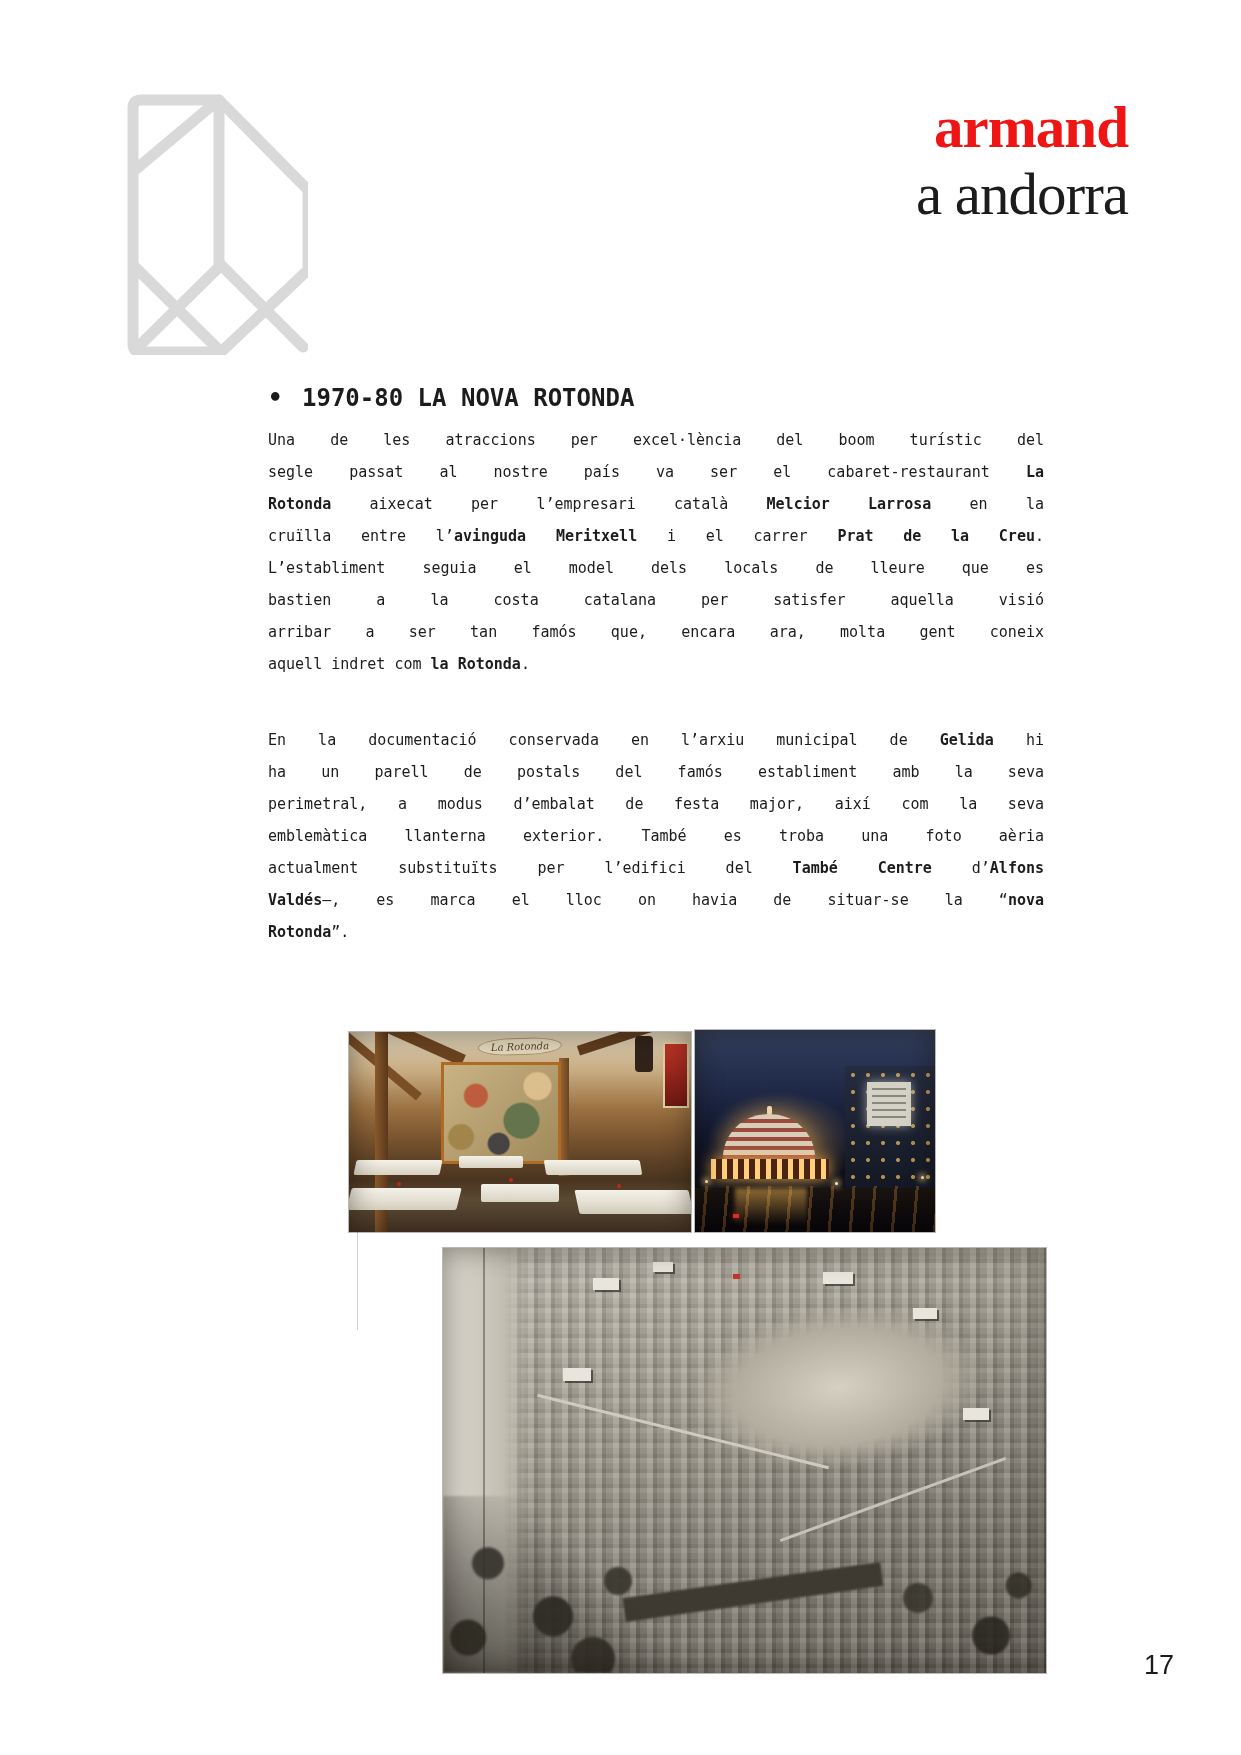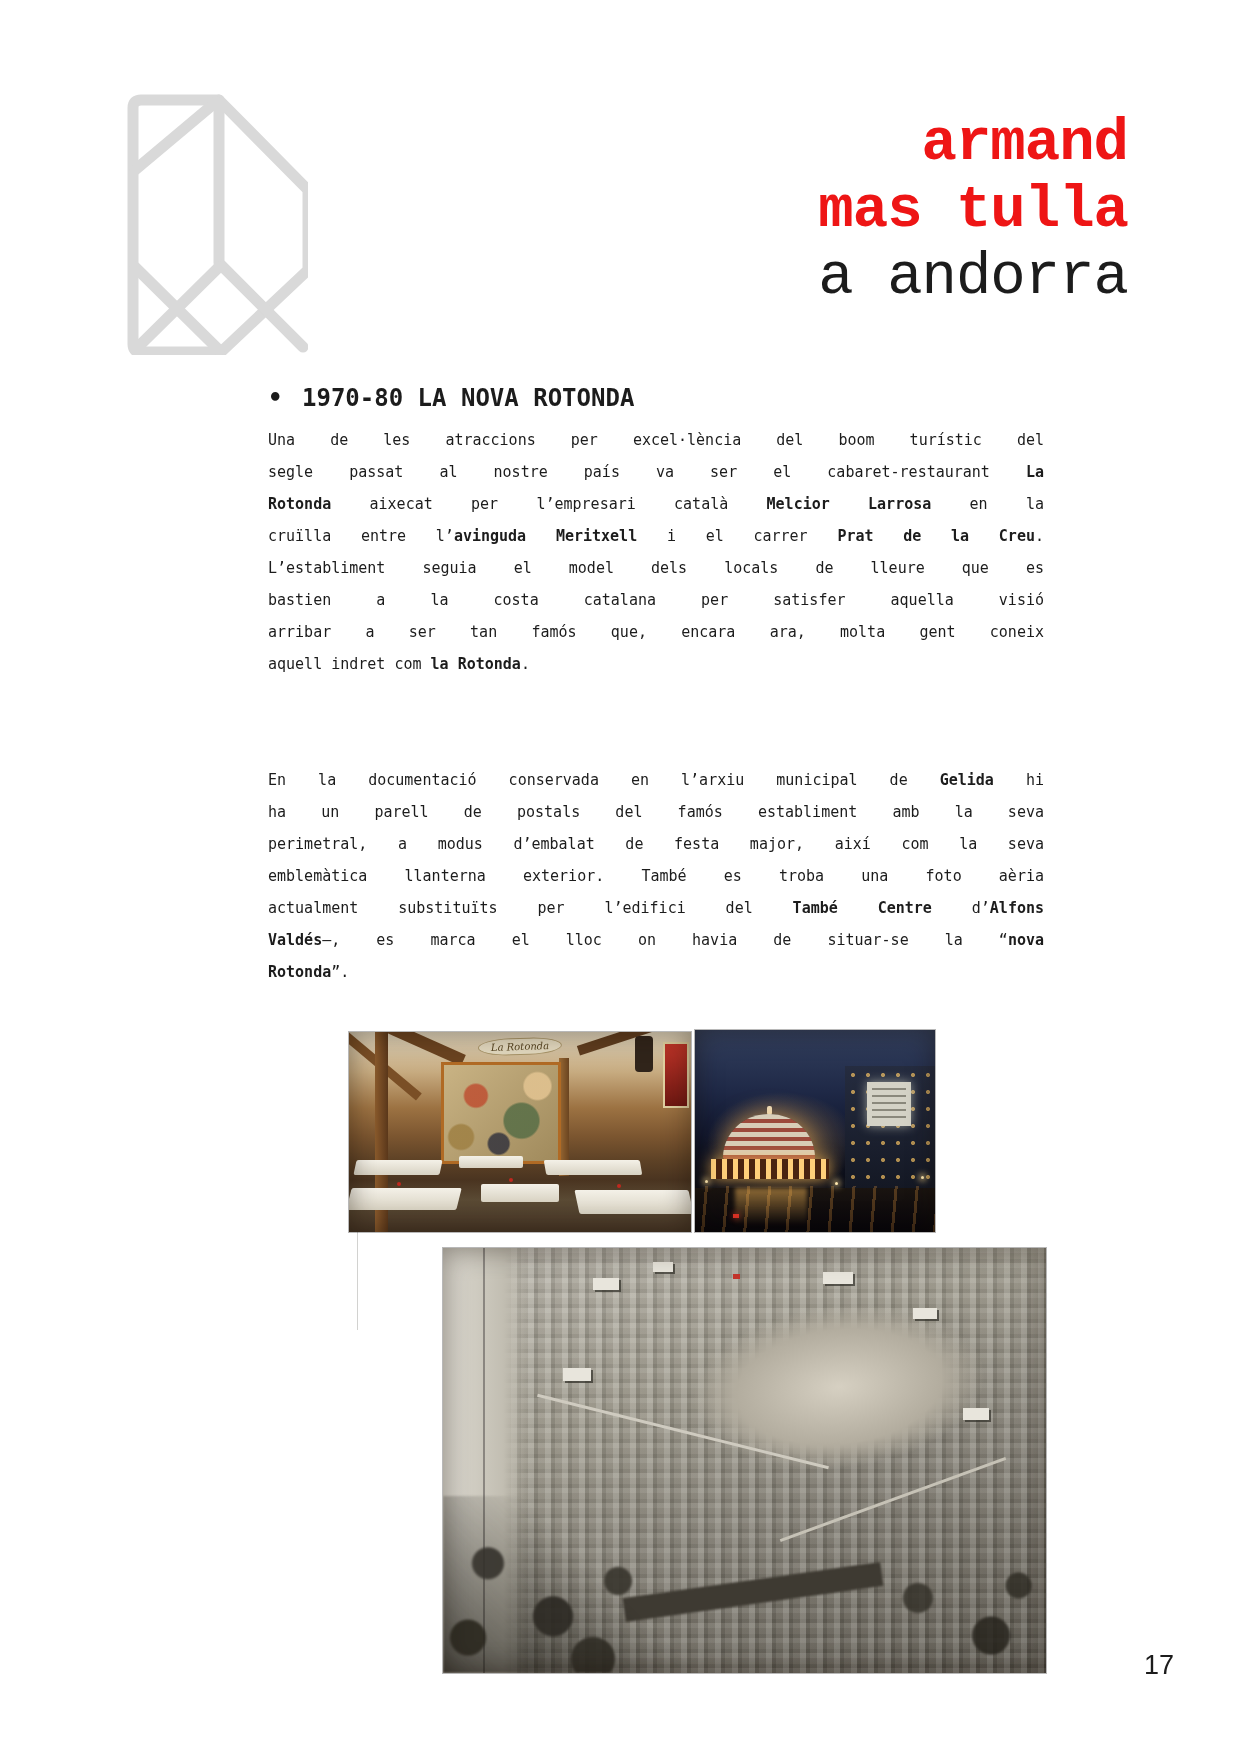--- a/index.html
+++ b/index.html
@@ -4,32 +4,32 @@
 <style>
   html,body{margin:0;padding:0;}
   body{width:1241px;height:1755px;position:relative;background:#ffffff;overflow:hidden;
        font-family:"DejaVu Sans Mono",monospace;color:#1c1c1c;}
 
   
   .logo{position:absolute;left:125px;top:92px;width:183px;height:263px;}
   .logo svg{display:block;width:100%;height:100%;}
 
   
-  .title{position:absolute;top:110px;right:113px;text-align:right;
-         font-family:Liberation Mono, monospace;font-size:59px;line-height:67px;letter-spacing:-1px;}
+  .title{position:absolute;top:94px;right:113px;text-align:right;
+         font-family:Liberation Serif, serif;font-size:59px;line-height:67px;letter-spacing:-1px;}
   .title .t-red{color:#ee1515;font-weight:700;}
   .title .t-black{color:#1c1c1c;font-weight:400;}
 
   
   .heading{position:absolute;left:268px;top:382px;width:776px;
            font-weight:700;font-size:24px;line-height:32px;}
   .heading .bullet{display:inline-block;width:34px;}
   .para{position:absolute;left:268px;width:776px;}
   .para-1{top:424px;}
-  .para-2{top:764px;}
+  .para-2{top:724px;}
   .bodyline{font-size:15px;line-height:32px;height:32px;text-align:justify;
             text-align-last:justify;overflow:hidden;}
   .bodyline.final{text-align-last:left;}
   .bodyline b{font-weight:700;}
 
   
   .page-number{position:absolute;left:1144px;top:1650px;
                font-family:"Liberation Sans",sans-serif;font-size:27px;color:#1c1c1c;}
   .scratch{position:absolute;left:357px;top:1112px;width:1px;height:218px;background:#d2d2d0;}
 
@@ -143,21 +143,20 @@
       <path d="M10,78 L91,10"></path>
       <path d="M96,173 L178,255"></path>
       <path d="M10,175 L94,258"></path>
       <path d="M94,175 L10,258"></path>
     </g>
   </svg>
 </div>
 
 <div class="title">
   <div class="t-red">armand</div>
-  <div class="t-red">mas tulla</div>
   <div class="t-black">a andorra</div>
 </div>
 
 <div class="heading">
   <span class="bullet">•</span><span>1970-80 LA NOVA ROTONDA</span>
 </div>
 
 <div class="para para-1">
     <div class="bodyline"><span>Una de les atraccions per excel·lència del boom turístic del</span></div>
     <div class="bodyline"><span>segle passat al nostre país va ser el cabaret-restaurant </span><b>La</b></div>

